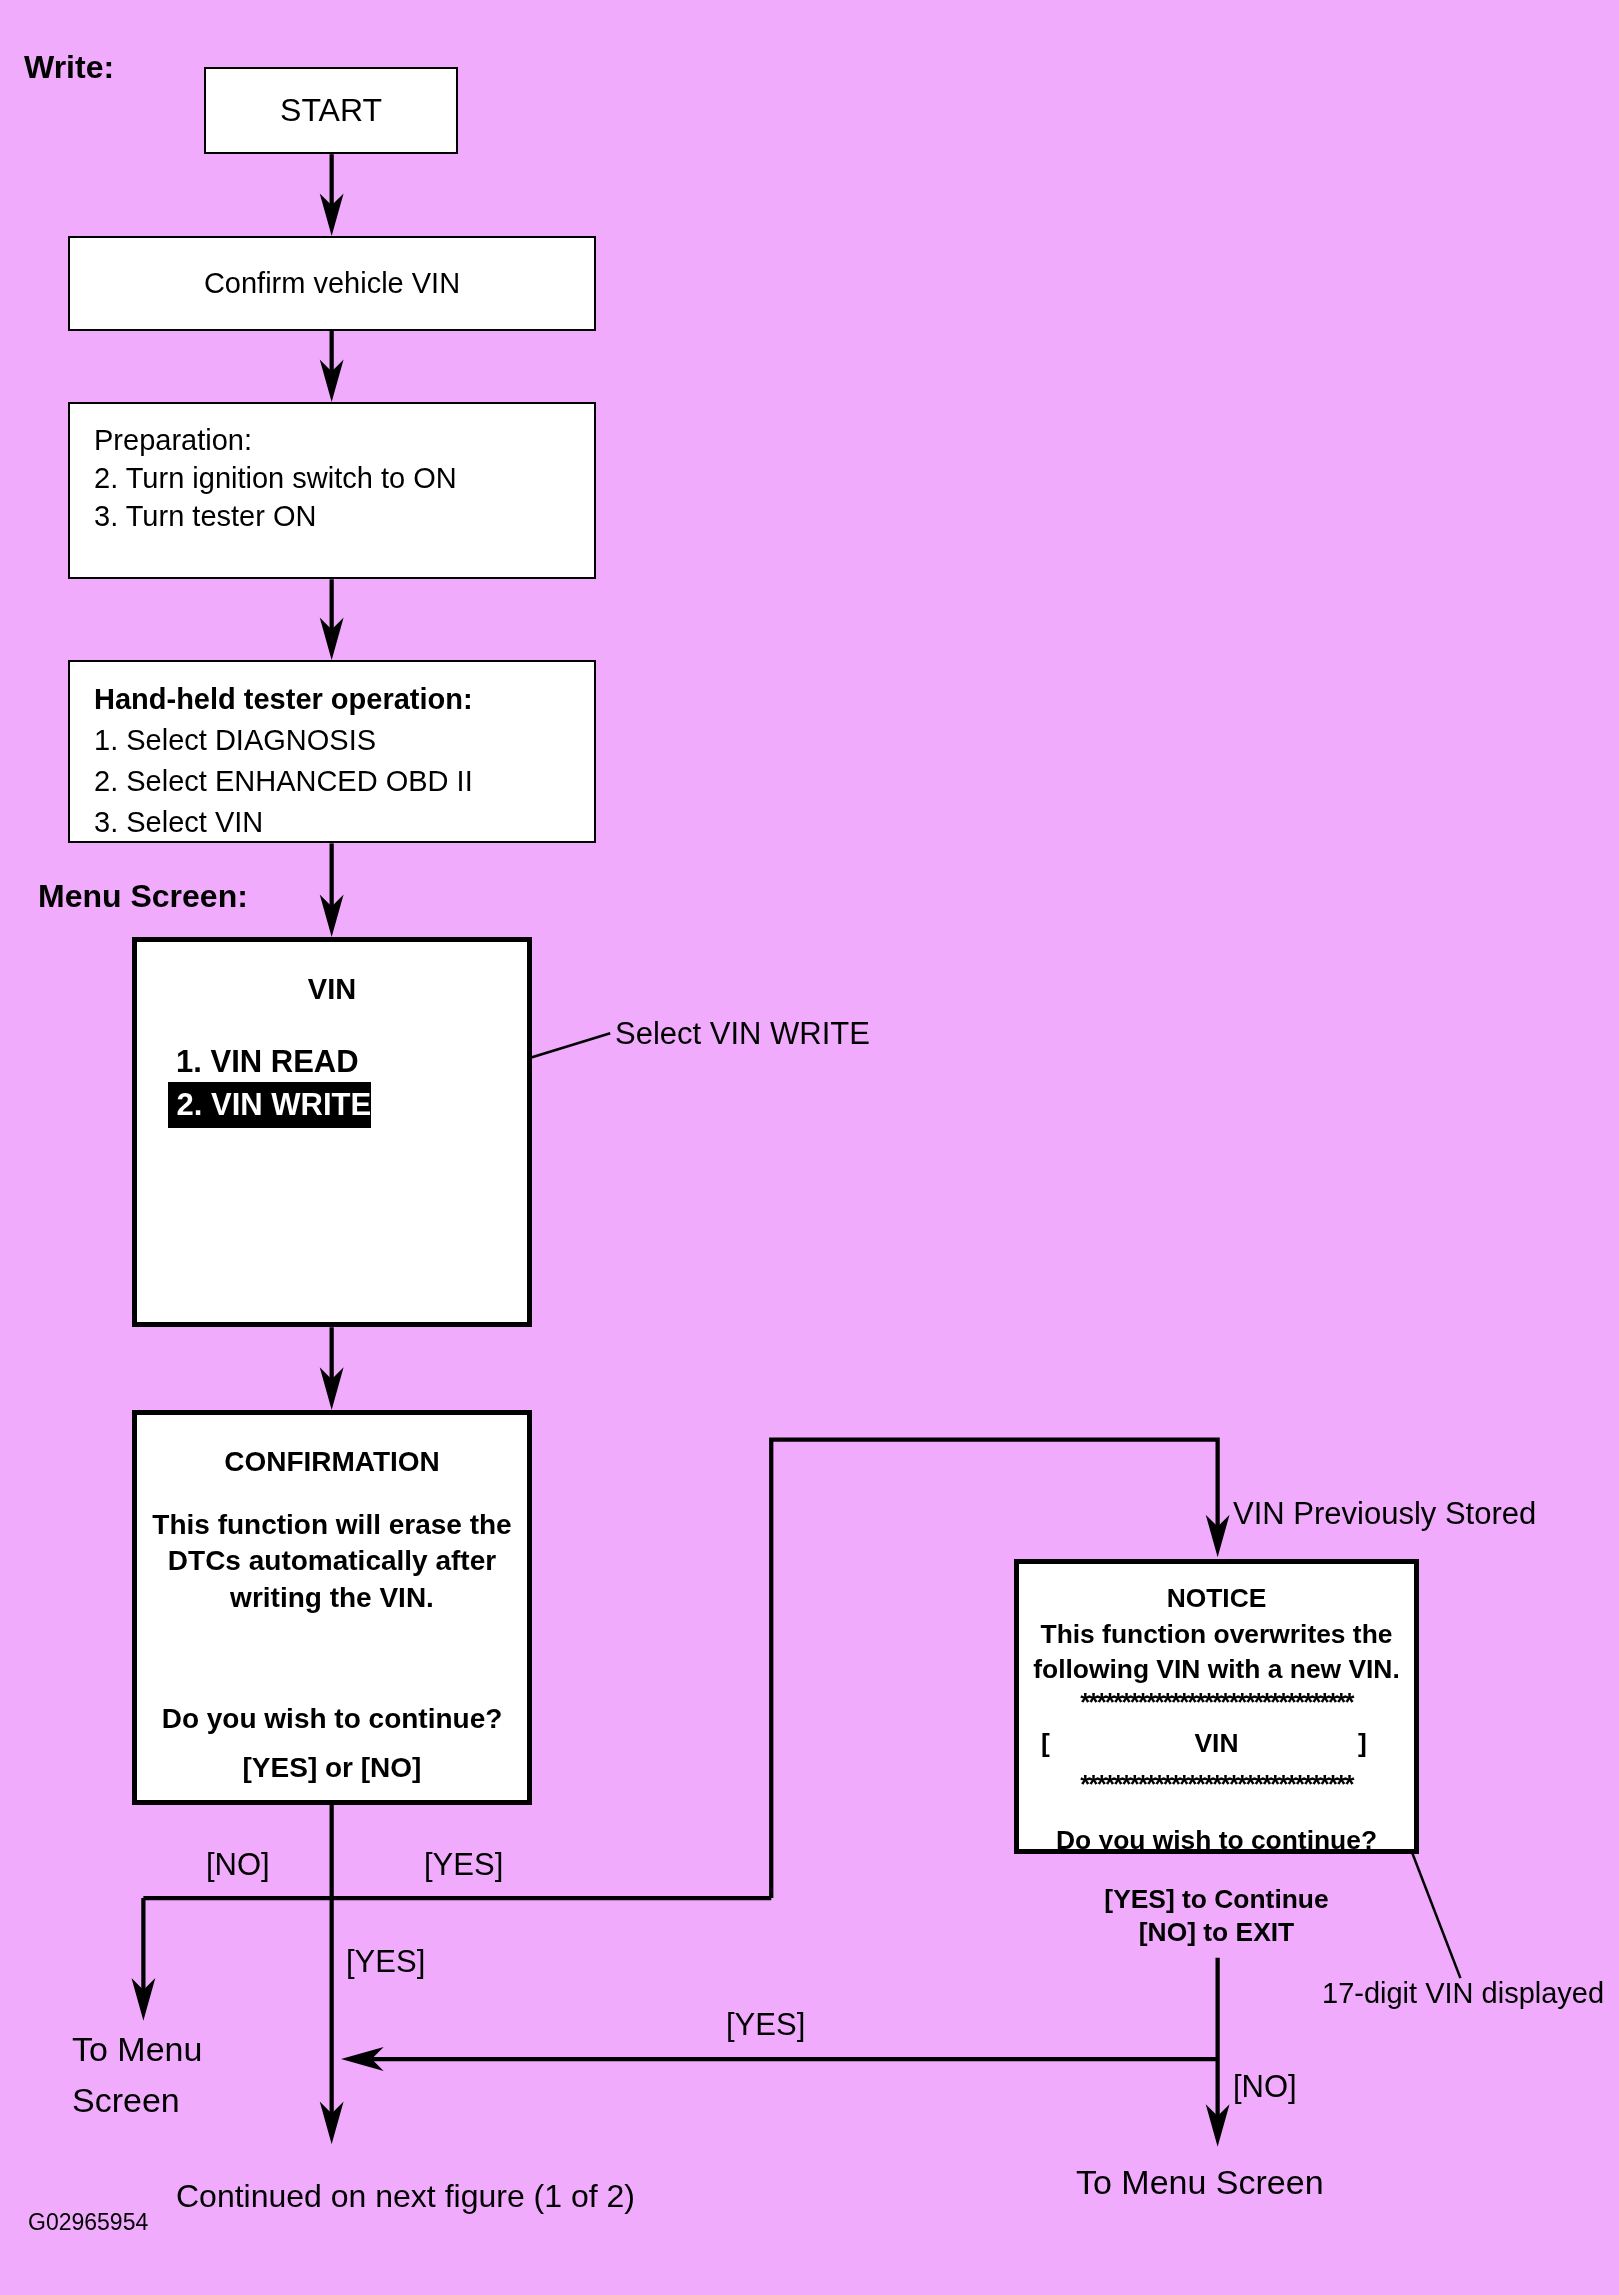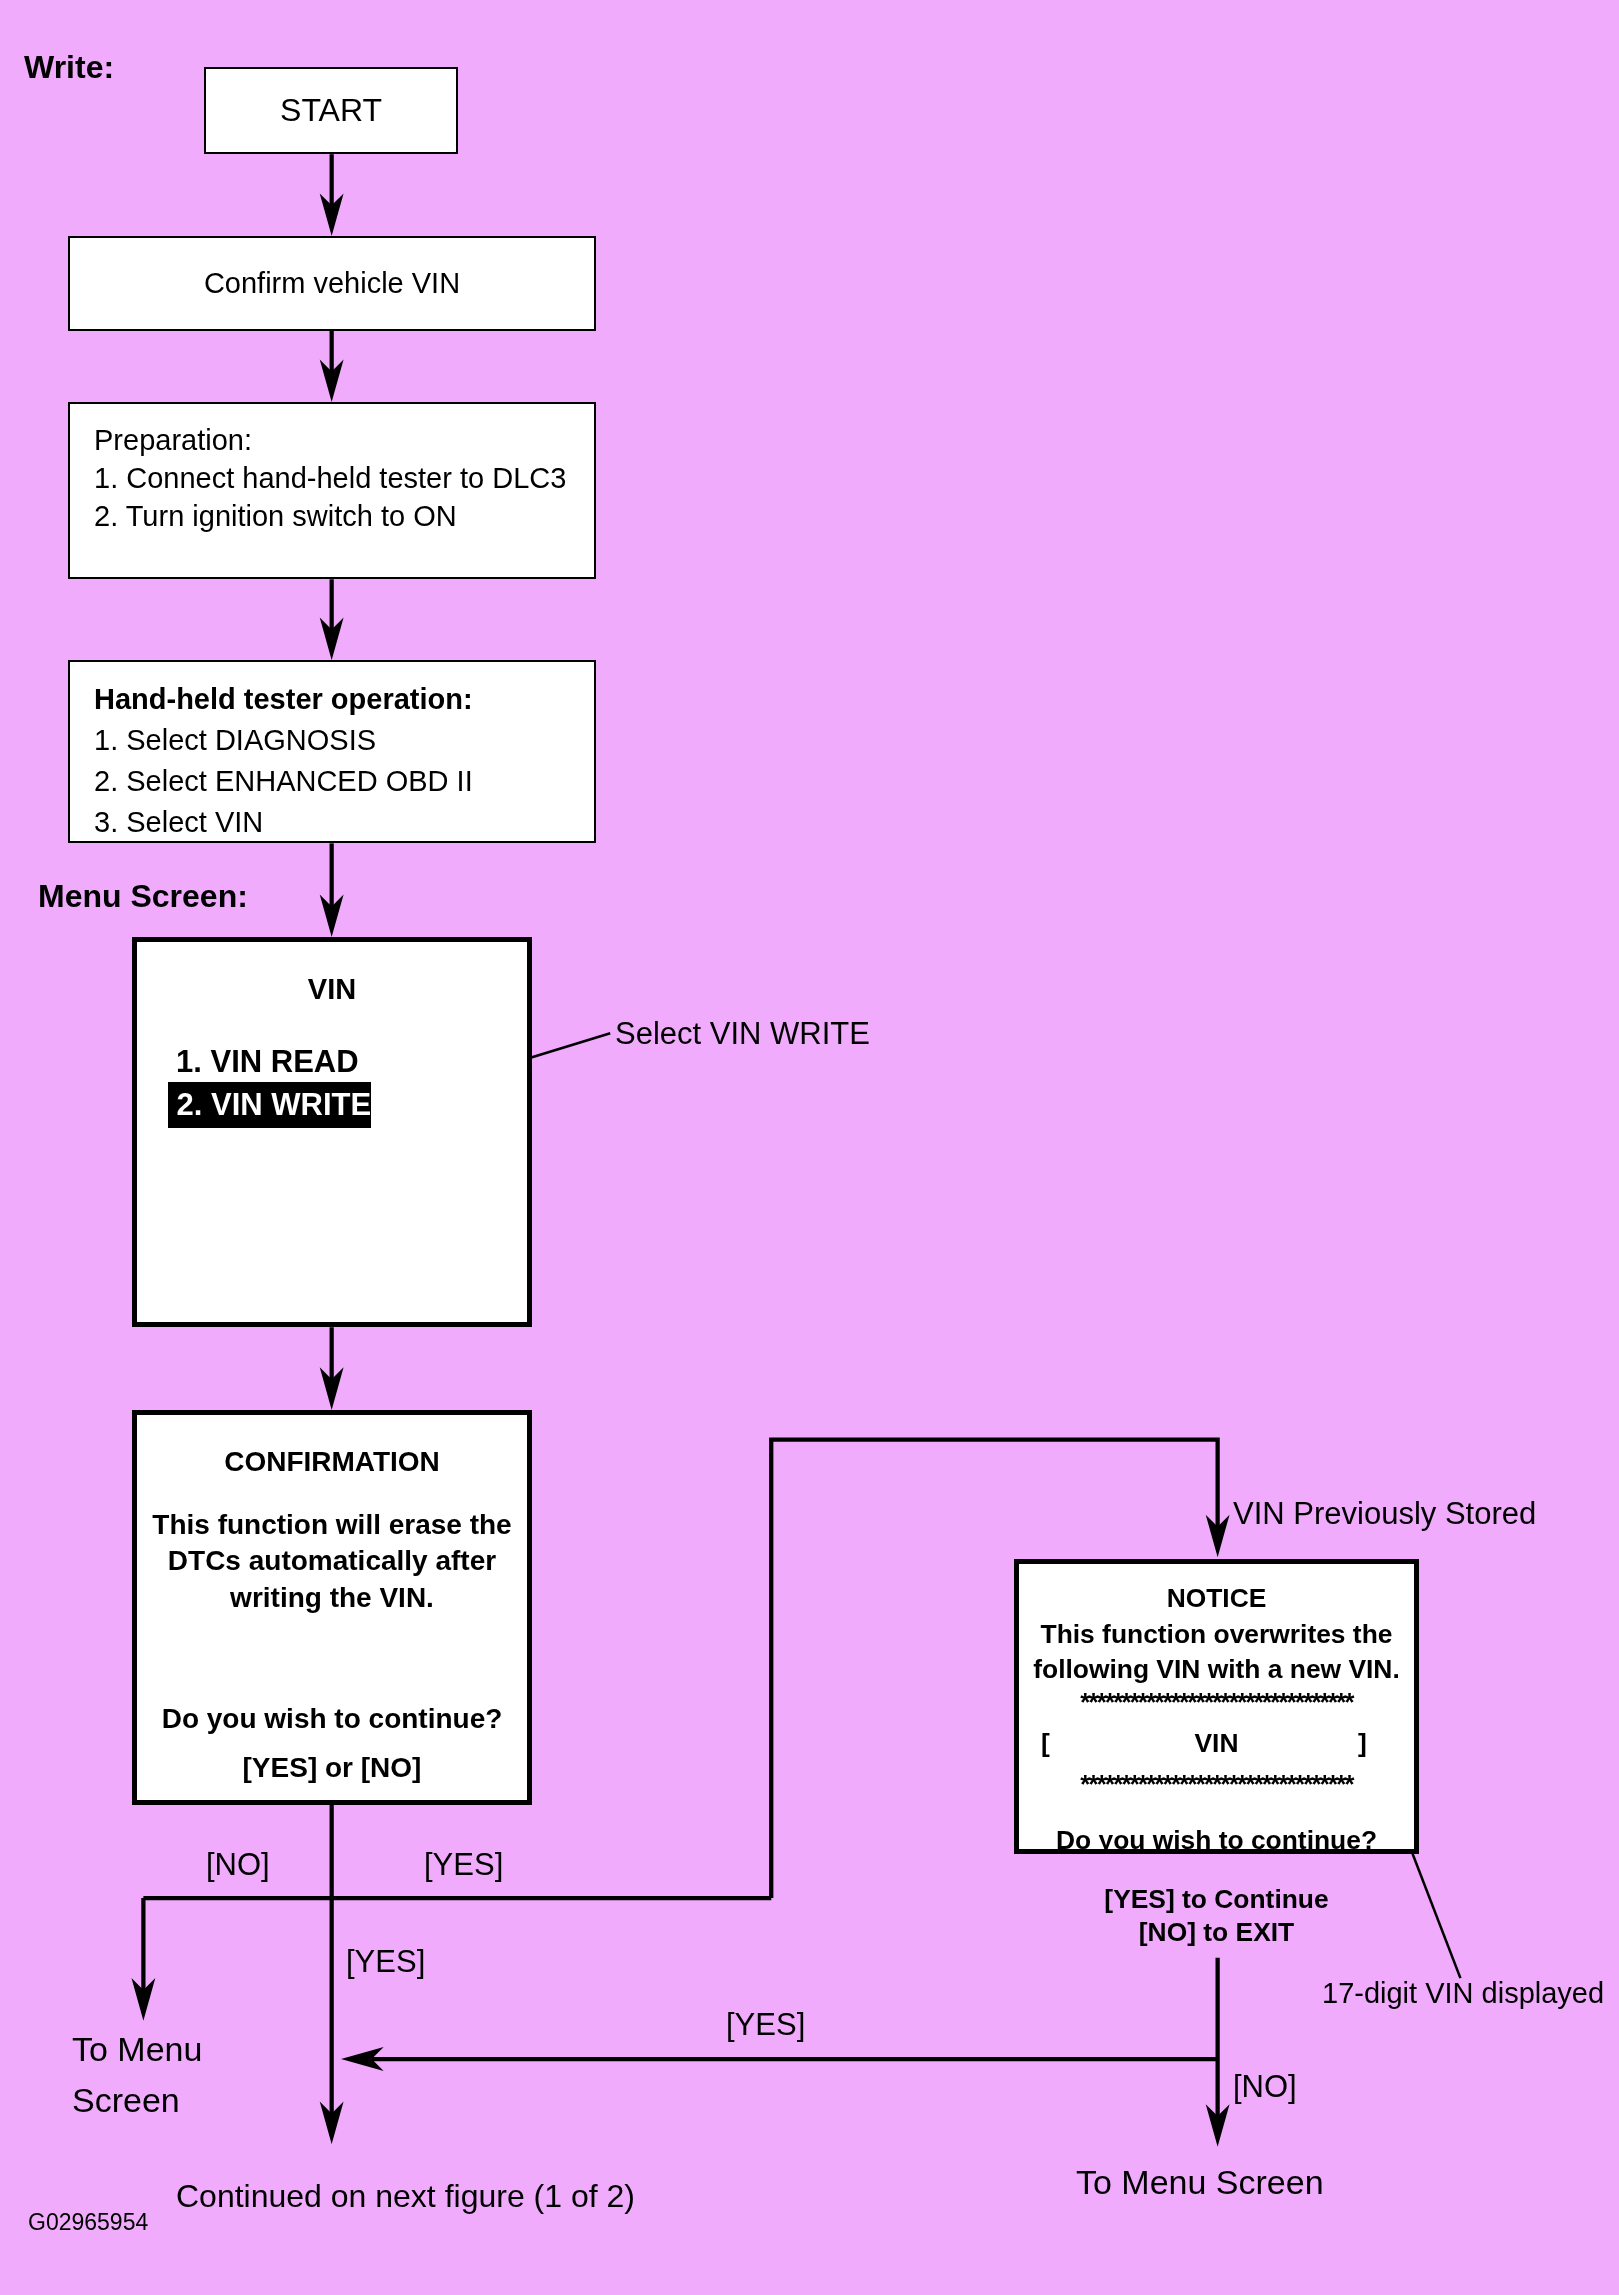--- a/index.html
+++ b/index.html
@@ -78,22 +78,22 @@
   <div class="box thin center-text" style="left:204px;top:67px;width:254px;height:87px;font-size:32px;">
     <span>START</span>
   </div>
 
   <div class="box thin center-text fs34" style="left:68px;top:236px;width:528px;height:95px;">
     <span>Confirm vehicle VIN</span>
   </div>
 
   <div class="box thin listbox" style="left:68px;top:402px;width:528px;height:177px;">
     <div>Preparation:</div>
-    <div>1. Connect hand-held tester to DLC3</div>
     <div>2. Turn ignition switch to ON</div>
+    <div>3. Turn tester ON</div>
   </div>
 
   <div class="box thin listbox" style="left:68px;top:660px;width:528px;height:183px;line-height:41px;">
     <div class="b">Hand-held tester operation:</div>
     <div>1. Select DIAGNOSIS</div>
     <div>2. Select ENHANCED OBD II</div>
     <div>3. Select VIN</div>
   </div>
 
   <div class="box thick" style="left:132px;top:937px;width:400px;height:390px;">

